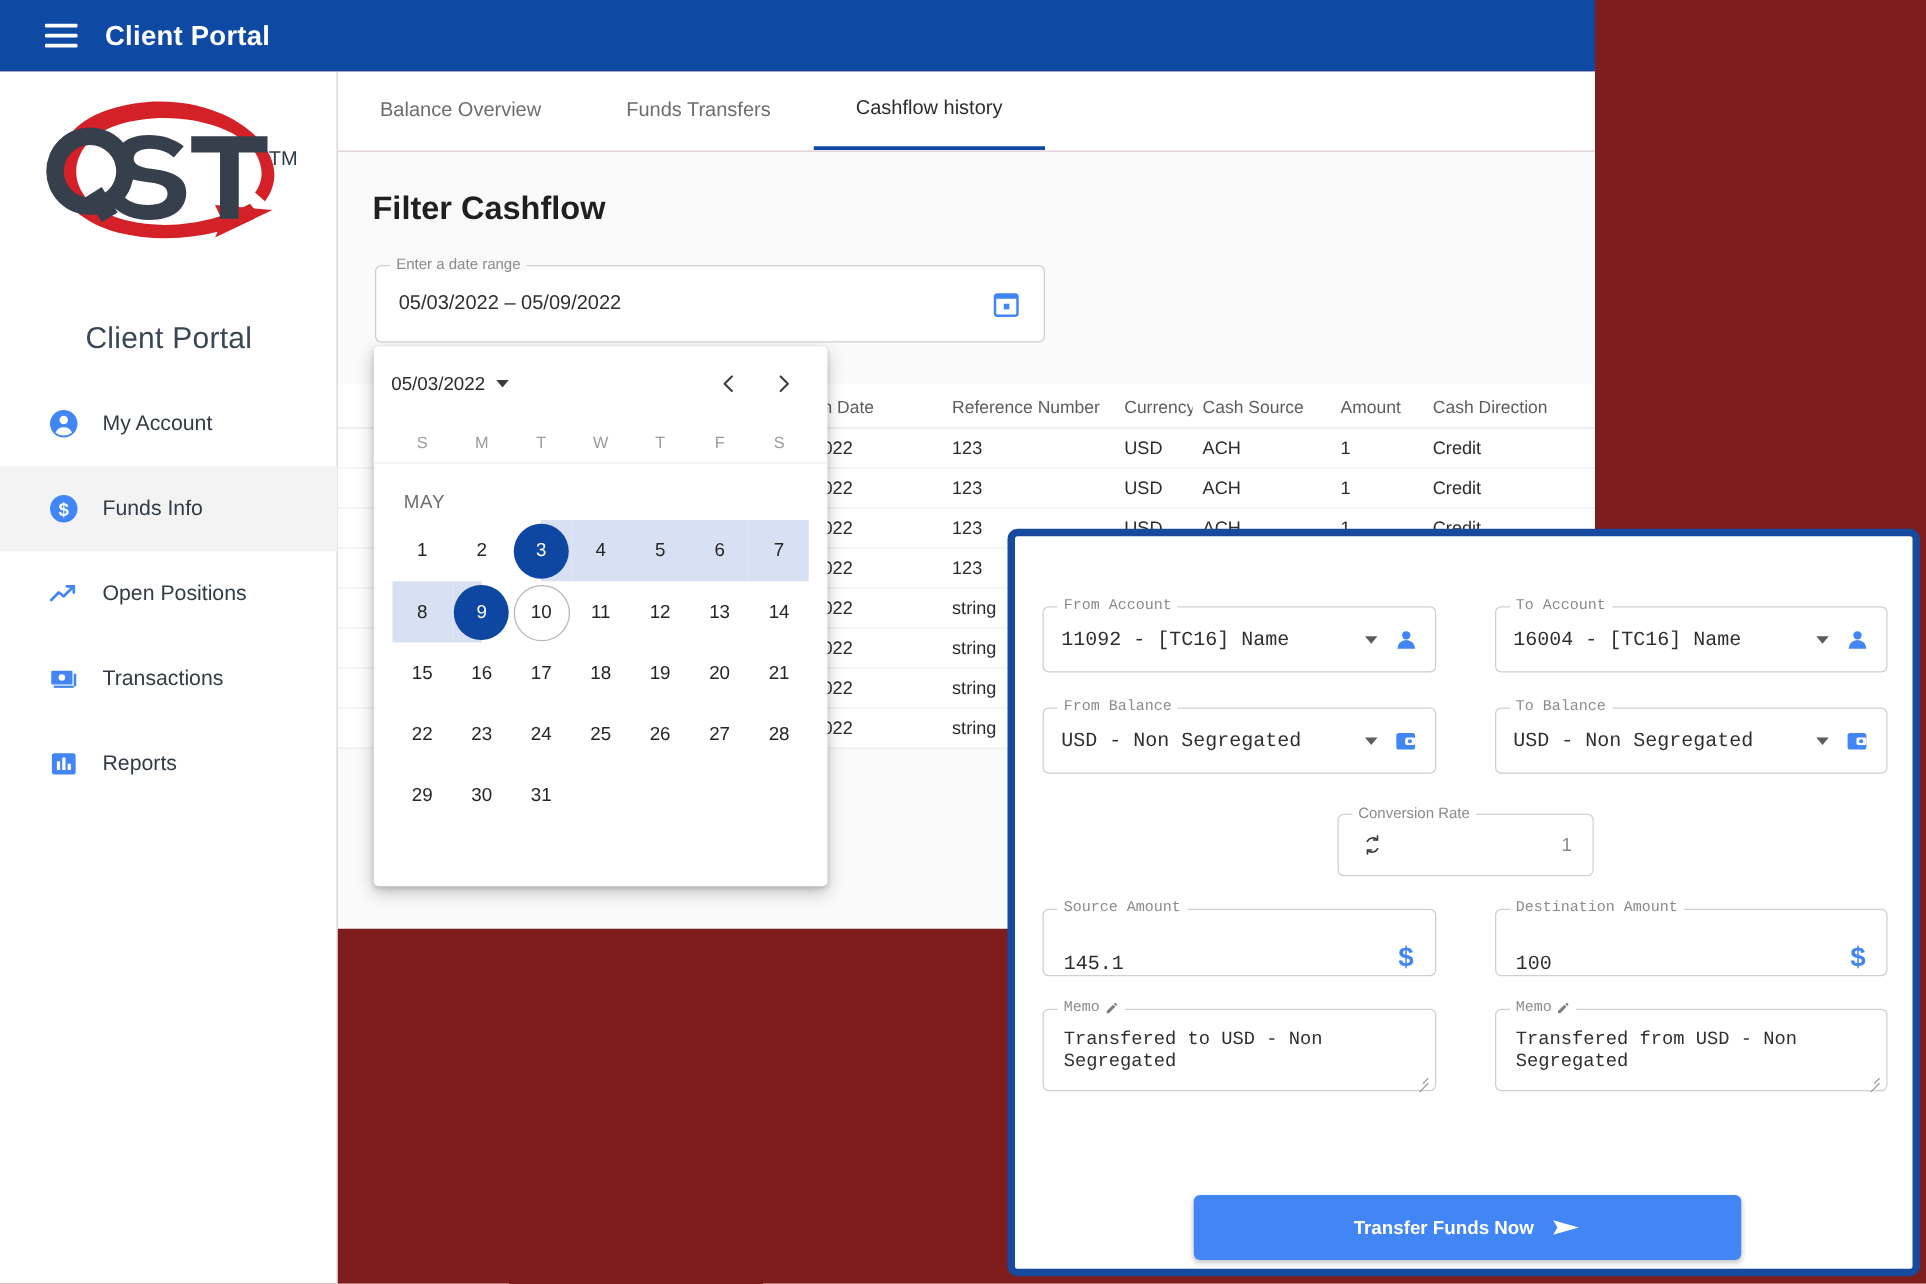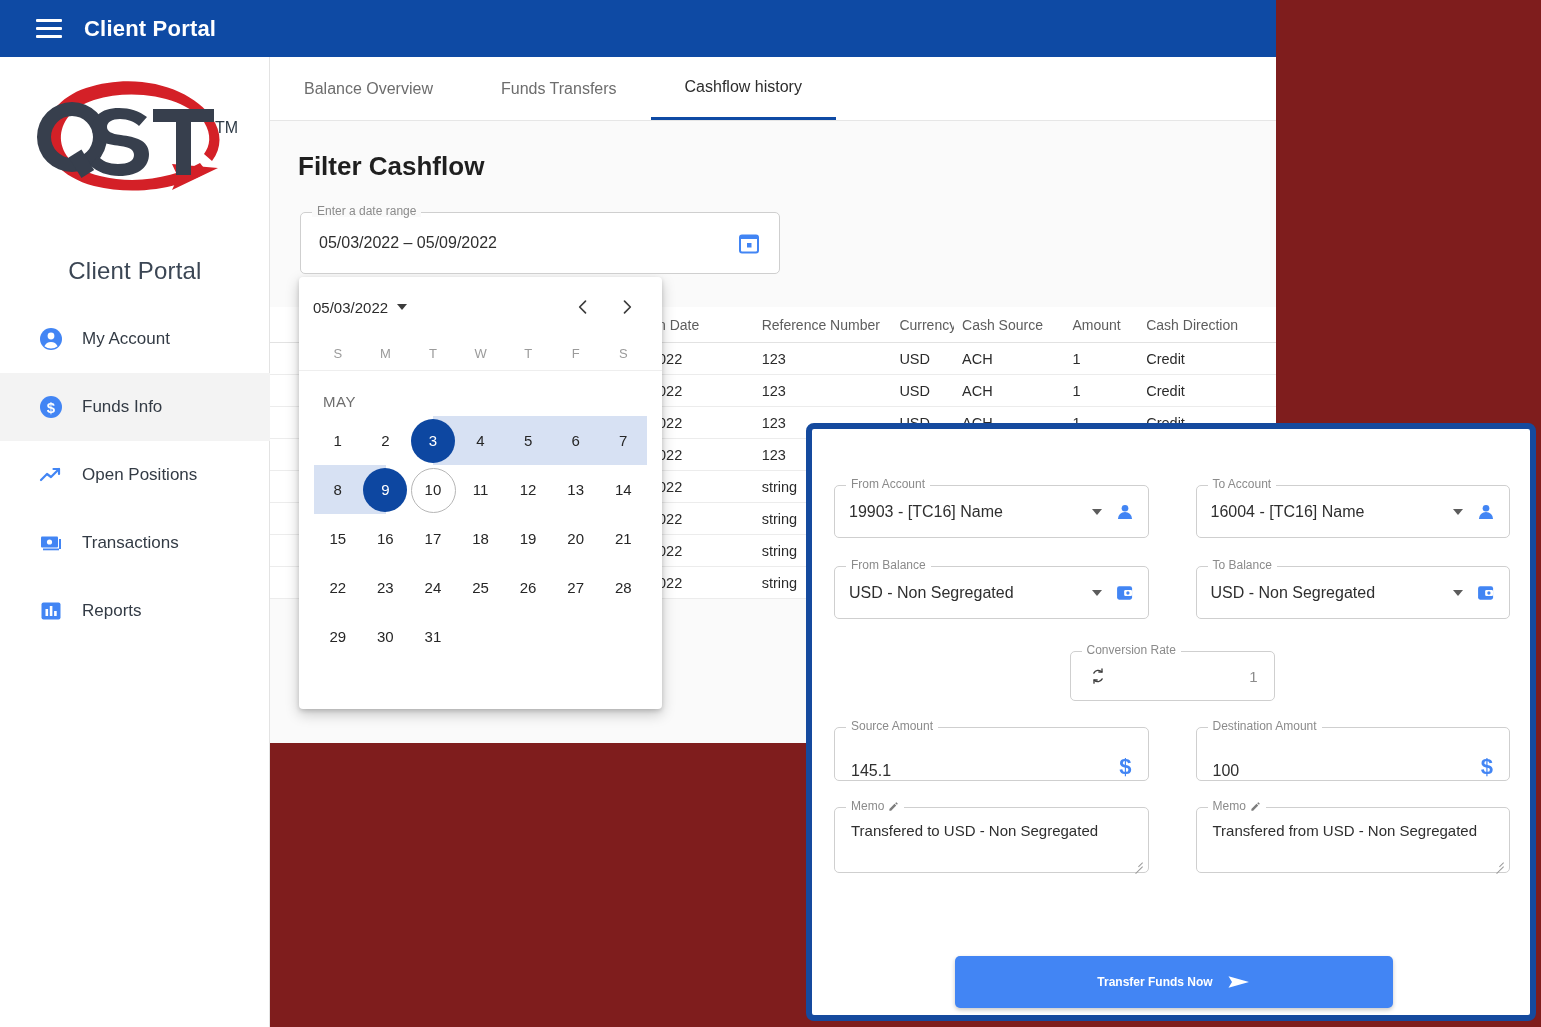--- a/index.html
+++ b/index.html
@@ -64,21 +64,21 @@
   .mfield { position:relative; border:1px solid #cfcfcf; border-radius:5px; background:#fff; }
   .mfield > .mlegend {
     position:absolute; top:-8px; left:11px; background:#fff; padding:0 5px;
     font-size:12px; color:#8b8b8b; line-height:1; white-space:nowrap;
     display:flex; align-items:center; gap:4px;
   }
   .mfield-on-gray > .mlegend { background:#fafafa; }
   .mvalue { font-size:16px; color:#2f2f2f; }
 
   .daterange {
-    position:absolute; left:300px; top:212px; width:480px; height:62px;
+    position:absolute; left:300px; top:212px; width:536px; height:62px;
     display:flex; align-items:center; padding:0 18px;
   }
   .daterange .mvalue { flex:1; }
 
   
   .table { position:absolute; left:0px; top:186px; width:1006px; }
   .trow { display:flex; height:32px; align-items:center; border-bottom:1px solid #ececec;
     background:#fff; }
   .thead { height:36px; border-bottom:1px solid #e2e2e2; background:#fff; }
   .thead .tcell { color:#5d5d5d; font-size:14px; }
@@ -120,21 +120,21 @@
   .cday.today::before { content:""; position:absolute; left:50%; top:50%;
     width:43px;height:43px;margin:-21.5px 0 0 -21.5px;border-radius:50%;
     border:1px solid #b6b6b6; z-index:1; }
 
   
   .dialog {
     position:absolute; left:806px; top:423px; width:730px; height:598px;
     background:#fff; border:6px solid #154a9e; border-radius:8px; z-index:40;
   }
   .dlg-grid { position:absolute; left:22px; top:56px; width:676px; }
-  .drow { display:flex; gap:47px; }
+  .drow { display:flex; gap:47px;font-family:Liberation Mono, monospace; }
   .dcol { width:322px; }
 
   .sel-field { height:53px; display:flex; align-items:center; padding:0 12px 0 14px;
     margin-bottom:28px; }
   .sel-field .mvalue { flex:1; }
   .sel-caret { width:0;height:0;border-left:5px solid transparent;border-right:5px solid transparent;
     border-top:6px solid #5c5c5c; margin-right:12px; }
   .fld-ico { width:22px; height:22px; display:flex; align-items:center; justify-content:center; }
 
   .conv-wrap { display:flex; justify-content:center; margin-top:4px; }
@@ -152,21 +152,21 @@
   .resizer { position:absolute; right:5px; bottom:4px; width:11px; height:11px; }
   .resizer i { position:absolute; right:0; background:#9a9a9a; height:1px; }
   .resizer i:nth-child(1){ bottom:1px; width:10px; transform:rotate(-45deg); transform-origin:right bottom;}
   .resizer i:nth-child(2){ bottom:5px; width:6px; transform:rotate(-45deg); transform-origin:right bottom;}
 
   .pencil { font-size:11px; color:#9b9b9b; }
 
   .tfbtn {
     position:absolute; left:143px; top:527px; width:438px; height:52px;
     background:#4285f4; color:#fff; border:none; border-radius:5px;
-    font-size:12px; font-weight:bold; cursor:pointer;
+    font-size:15px; font-weight:bold; cursor:pointer;
     display:flex; align-items:center; justify-content:center; gap:14px;
     box-shadow:0 2px 4px rgba(0,0,0,.22);
     font-family:"Liberation Sans", sans-serif;
   }
 </style>
 </head>
 <body>
 
 <div id="root">
 
@@ -502,21 +502,21 @@
     </div>
   </div>
 
   <div class="dialog">
     <div class="dlg-grid">
 
       <div class="drow">
         <div class="dcol">
           <div class="mfield sel-field">
             <span class="mlegend">From Account</span>
-            <span class="mvalue">19903 - [TC16]  Name</span>
+            <span class="mvalue">11092 - [TC16]  Name</span>
             <span class="sel-caret"></span>
             <span class="fld-ico">
               <svg width="20" height="20" viewBox="0 0 24 24" fill="#4285f4">
                 <circle cx="12" cy="7.5" r="4"></circle>
                   <path d="M3.5 20.5a8.5 8.5 0 0 1 17 0Z"></path>
                 </svg>
             </span>
           </div>
         </div>
         <div class="dcol">

